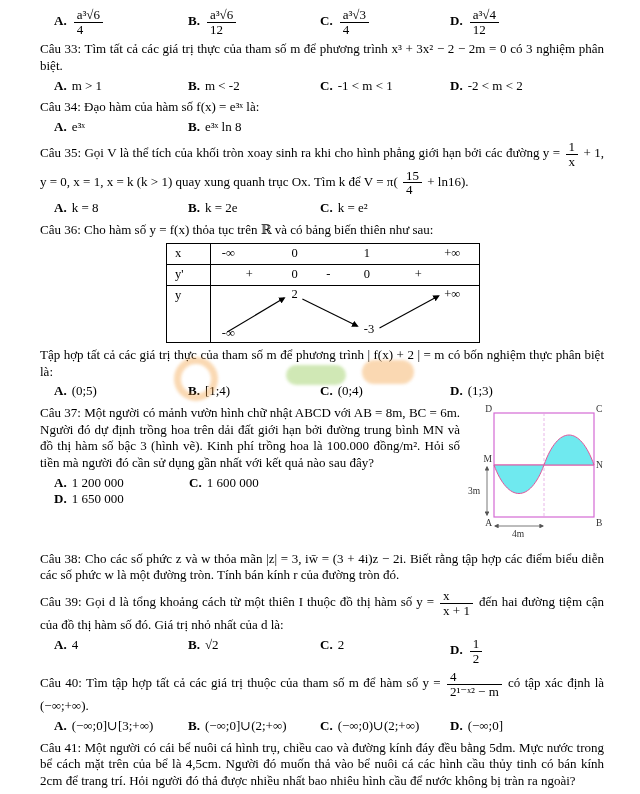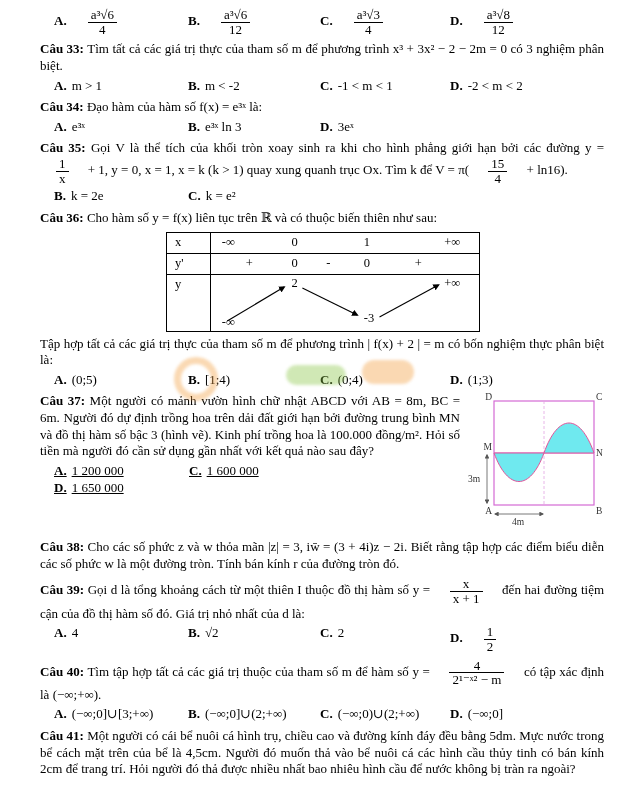--- a/index.html
+++ b/index.html
@@ -3,26 +3,26 @@
 <meta charset="utf-8">
 <style>
   html{background:#ffffff;}
   body{width:640px;height:794px;margin:0;background:#fff;color:#000;
        font-family:"Liberation Serif","DejaVu Serif",serif;font-size:13px;line-height:1.28;
        position:relative;overflow:hidden;}
   .page{box-sizing:border-box;width:640px;height:794px;padding:6px 36px 4px 40px;position:relative;}
   p{margin:0;}
   .qtext{text-align:justify;}
   .q{margin-top:5px;}
-  .qlabel{font-weight:bold;}
+  .qlabel{font-weight:normal;}
   .opts{display:grid;grid-template-columns:134px 132px 130px auto;padding-left:14px;margin:3px 0 2px 0;}
-  .opts2{grid-template-columns:135px auto;max-width:300px;text-decoration:underline;}
+  .opts2{grid-template-columns:135px auto;max-width:300px;}
   .opt{white-space:nowrap;}
   .ol{font-weight:bold;margin-right:5px;}
-  .frac{display:inline-block;vertical-align:middle;text-align:center;line-height:1.05;margin:0 16px;}
+  .frac{display:inline-block;vertical-align:middle;line-height:1.05;margin:0 2px;}
   .frac .num{display:block;border-bottom:1px solid #000;padding:0 3px;}
   .frac .den{display:block;padding:0 3px;}
   .topopts{margin-top:2px;}
   
   .bbt{width:312px;margin:5px 0 4px 126px;border:1px solid #000;font-size:12.5px;}
   .bbt-row{display:flex;border-bottom:1px solid #000;height:20px;}
   .bbt-row.bbt-tall{height:56px;border-bottom:none;}
   .bbt-lab{width:44px;border-right:1px solid #000;box-sizing:border-box;padding:1px 0 0 8px;}
   .bbt-val{flex:1;position:relative;}
   .pv{position:absolute;top:1px;}
@@ -46,58 +46,58 @@
   <div class="wm">
     <span class="wm1"></span>
     <span class="wm2"></span>
     <span class="wm3"></span>
   </div>
 
   <div class="opts topopts">
     <div class="opt"><span class="ol">A.</span><span class="frac"><span class="num">a³√6</span><span class="den">4</span></span></div>
     <div class="opt"><span class="ol">B.</span><span class="frac"><span class="num">a³√6</span><span class="den">12</span></span></div>
     <div class="opt"><span class="ol">C.</span><span class="frac"><span class="num">a³√3</span><span class="den">4</span></span></div>
-    <div class="opt"><span class="ol">D.</span><span class="frac"><span class="num">a³√8</span><span class="den">12</span></span></div>
+    <div class="opt"><span class="ol">D.</span><span class="frac"><span class="num">a³√4</span><span class="den">12</span></span></div>
   </div>
 
   <div class="q">
     <p class="qtext"><span class="qlabel">Câu 33:</span> <span>Tìm tất cả các giá trị thực của tham số m để phương trình x³ + 3x² − 2 − 2m = 0 có 3 nghiệm phân biệt.</span></p>
     <div class="opts">
       <div class="opt"><span class="ol">A.</span><span>m &gt; 1</span></div>
       <div class="opt"><span class="ol">B.</span><span>m &lt; -2</span></div>
       <div class="opt"><span class="ol">C.</span><span>-1 &lt; m &lt; 1</span></div>
       <div class="opt"><span class="ol">D.</span><span>-2 &lt; m &lt; 2</span></div>
     </div>
   </div>
 
   <div class="q">
     <p class="qtext"><span class="qlabel">Câu 34:</span> <span>Đạo hàm của hàm số f(x) = e³ˣ là:</span></p>
     <div class="opts">
       <div class="opt"><span class="ol">A.</span><span>e³ˣ</span></div>
-      <div class="opt"><span class="ol">B.</span><span>e³ˣ ln 3</span></div>
-      <div class="opt"><span class="ol">D.</span><span>3eˣ</span></div>
+      <div class="opt"><span class="ol">B.</span><span>e³ˣ ln 8</span></div>
     </div>
   </div>
 
   <div class="q">
     <p class="qtext"><span class="qlabel">Câu 35:</span>
       <span>Gọi V là thể tích của khối tròn xoay sinh ra khi cho hình phẳng giới hạn bởi các đường y =</span>
       <span class="frac"><span class="num">1</span><span class="den">x</span></span>
       <span>+ 1, y = 0, x = 1, x = k (k &gt; 1) quay xung quanh trục Ox. Tìm k để V = π(</span>
       <span class="frac"><span class="num">15</span><span class="den">4</span></span>
       <span>+ ln16).</span>
     </p>
     <div class="opts">
+      <div class="opt"><span class="ol">A.</span><span>k = 8</span></div>
       <div class="opt"><span class="ol">B.</span><span>k = 2e</span></div>
       <div class="opt"><span class="ol">C.</span><span>k = e²</span></div>
     </div>
   </div>
 
   <div class="q">
-    <p class="qtext"><span class="qlabel">Câu 36:</span> <span>Cho hàm số y = f(x) liên tục trên ℝ và có thuộc biến thiên như sau:</span></p>
+    <p class="qtext"><span class="qlabel">Câu 36:</span> <span>Cho hàm số y = f(x) thỏa tục trên ℝ và có bảng biến thiên như sau:</span></p>
 
     <div class="bbt">
       <div class="bbt-row">
         <div class="bbt-lab">x</div>
         <div class="bbt-val">
           <span class="pv" style="left:4%">-∞</span>
           <span class="pv" style="left:30%">0</span>
           <span class="pv" style="left:57%">1</span>
           <span class="pv" style="left:87%">+∞</span>
         </div>

